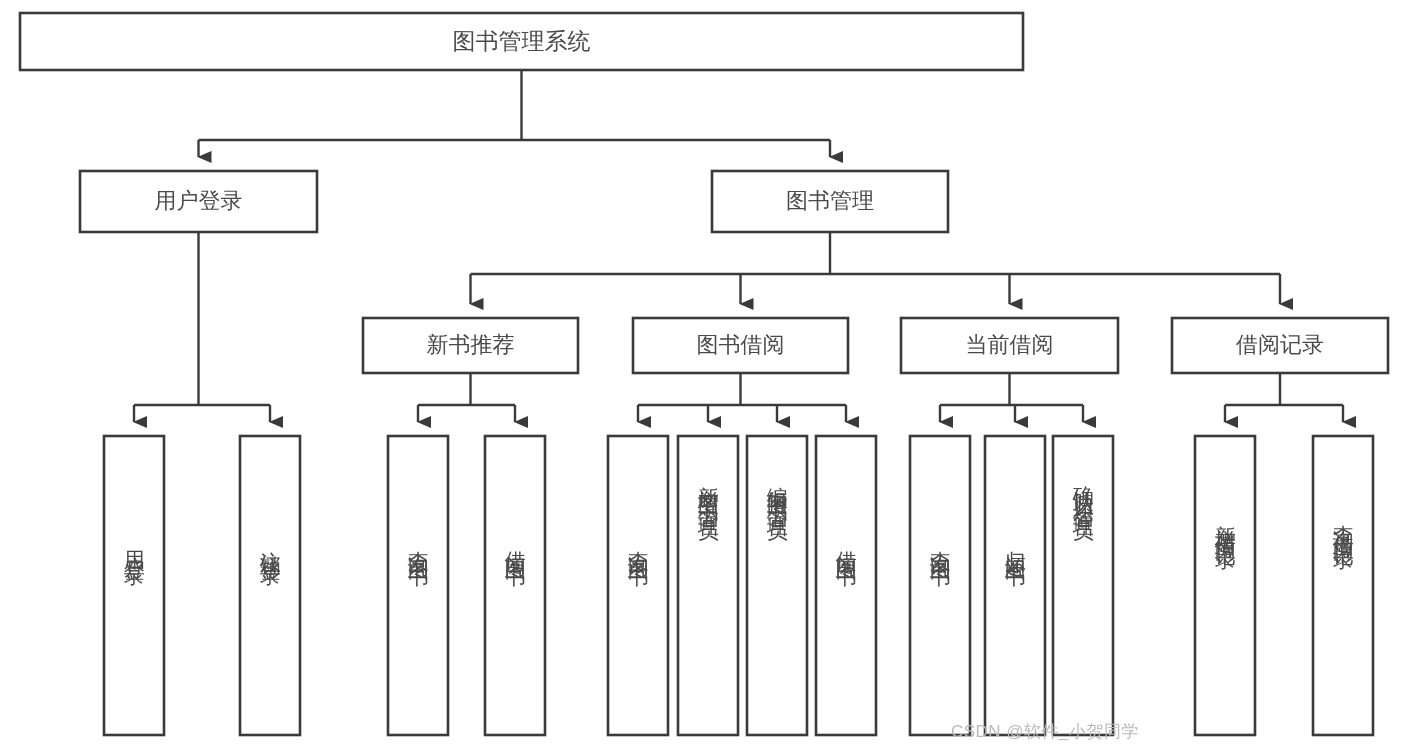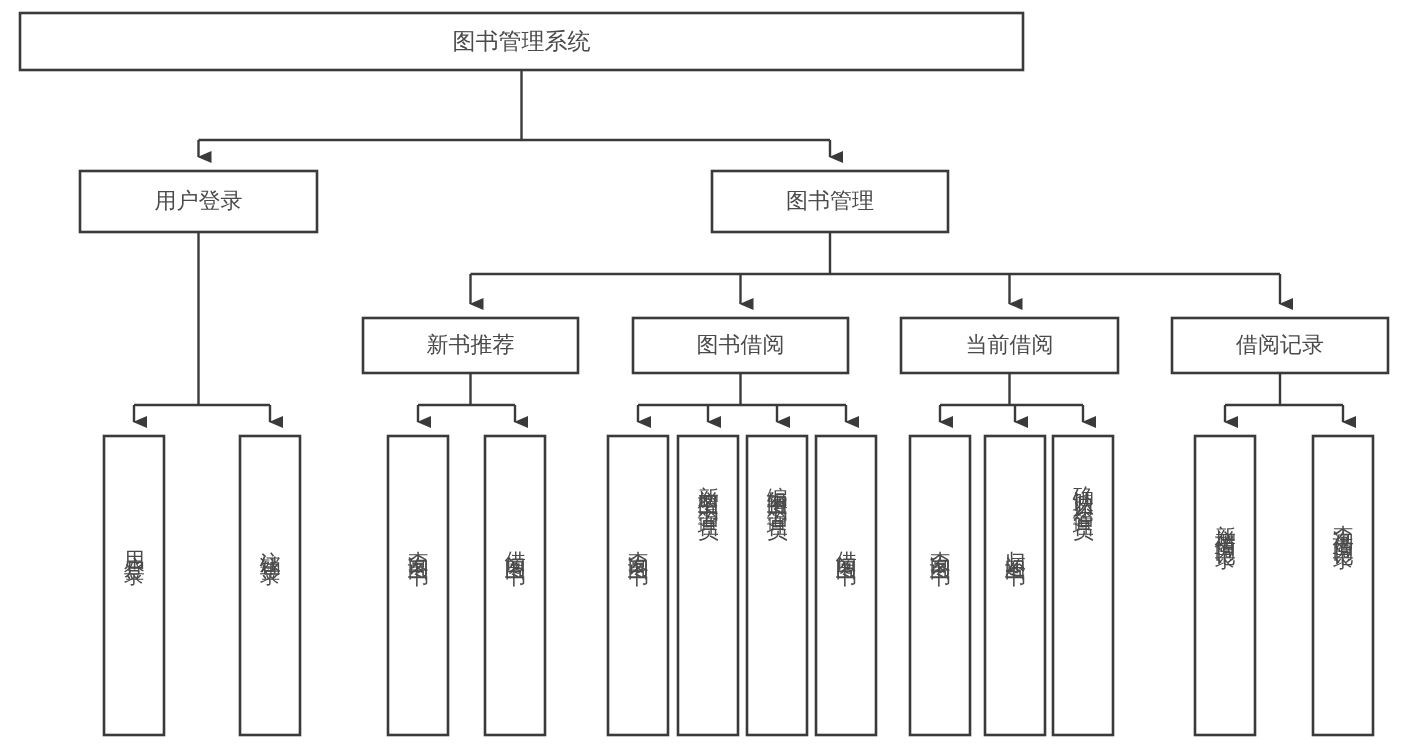--- a/index.html
+++ b/index.html
@@ -200,14 +200,15 @@
         <span class="leaf-label">确认归还（管理员）</span>
       </div>
       <div class="leaf-label-wrap" style="left: 1195px; top: 436px; width: 60px; height: 299px; padding-top: 72px; box-sizing: border-box;">
         <span class="leaf-label">新增借阅记录</span>
       </div>
       <div class="leaf-label-wrap" style="left: 1313px; top: 436px; width: 60px; height: 299px; padding-top: 72px; box-sizing: border-box;">
         <span class="leaf-label">查询借阅记录</span>
       </div>
     </div>
 
+  <div id="watermark">CSDN @软件_小贺同学</div>
 
 </div>
 
 </body></html>

